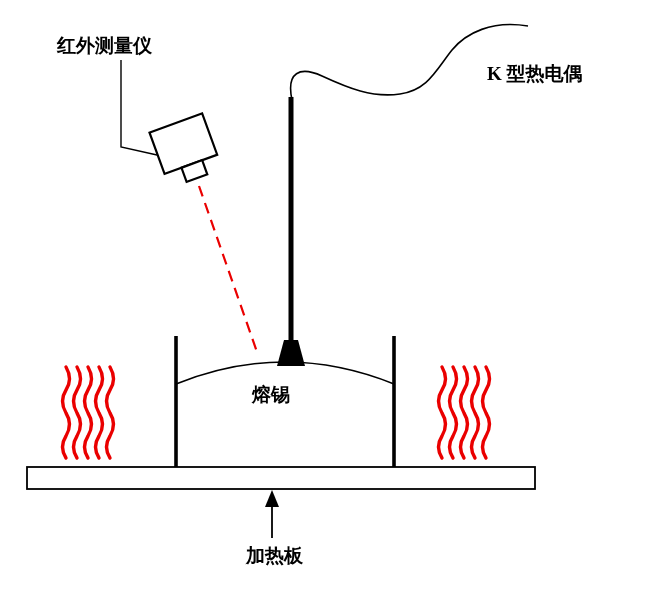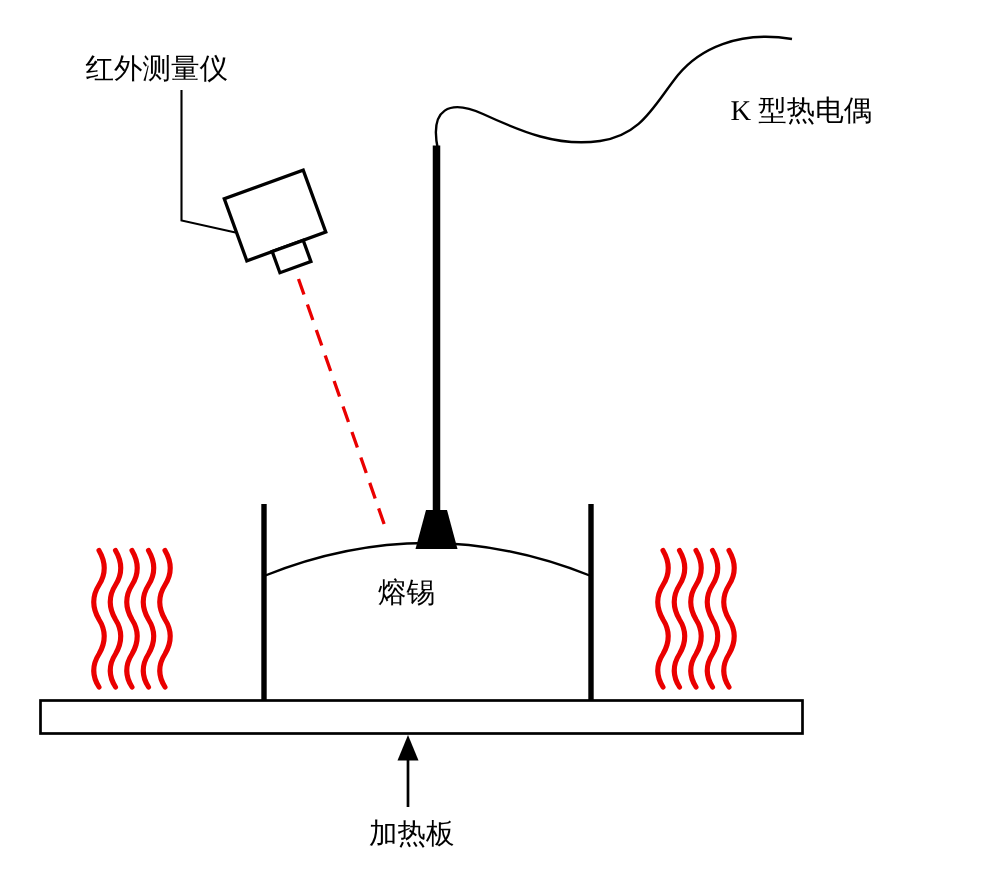--- a/index.html
+++ b/index.html
@@ -7,20 +7,21 @@
     padding: 0;
     background: #ffffff;
   }
   .canvas {
     position: relative;
     width: 664px;
     height: 591px;
     background: #ffffff;
     overflow: hidden;
     font-family: "Liberation Serif", "DejaVu Serif", serif;
+    font-weight: bold;
   }
   svg { display: block; }
   text {
     font-family: "Liberation Serif", "DejaVu Serif", serif;
     font-size: 19px;
     fill: #000000;
   }
 </style>
 </head>
 <body>

